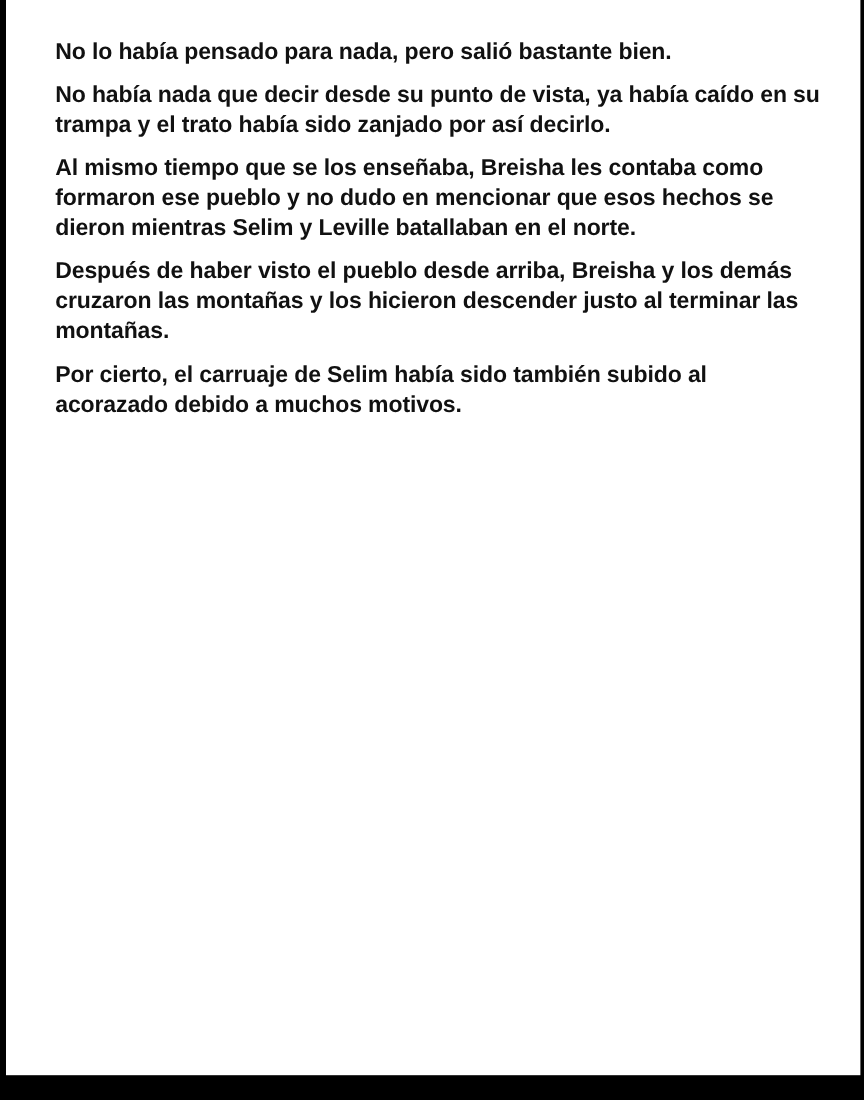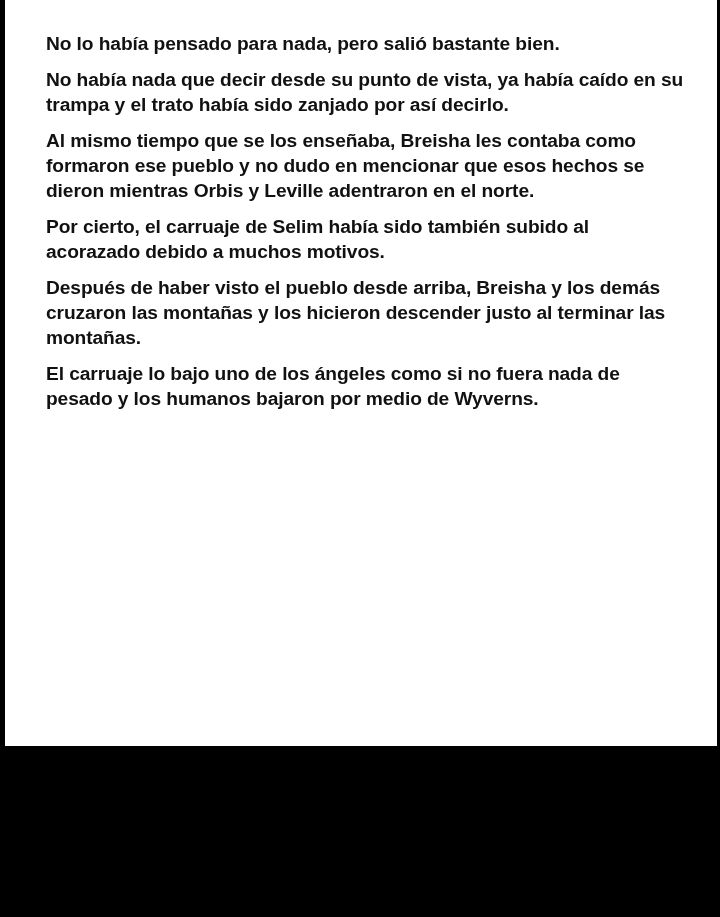--- a/index.html
+++ b/index.html
@@ -11,21 +11,21 @@
       width: 720px;
       height: 917px;
       position: relative;
       overflow: hidden;
     }
     .page {
       position: absolute;
       left: 5px;
       top: 0;
       width: 712px;
-      height: 746px;
+      height: 896px;
       background: #ffffff;
       box-sizing: border-box;
     }
     .content {
       position: absolute;
       left: 41px;
       top: 31px;
       width: 640px;
     }
     .para {
@@ -38,18 +38,17 @@
       letter-spacing: -0.1px;
     }
   </style>
 </head>
 <body>
 
 <div class="page">
   <div class="content">
     <p class="para">No lo había pensado para nada, pero salió bastante bien.</p>
     <p class="para">No había nada que decir desde su punto de vista, ya había caído en su trampa y el trato había sido zanjado por así decirlo.</p>
-    <p class="para">Al mismo tiempo que se los enseñaba, Breisha les contaba como formaron ese pueblo y no dudo en mencionar que esos hechos se dieron mientras Orbis y Leville adentraron en el norte.</p>
+    <p class="para">Al mismo tiempo que se los enseñaba, Breisha les contaba como formaron ese pueblo y no dudo en mencionar que esos hechos se dieron mientras Selim y Leville batallaban en el norte.</p>
+    <p class="para">Después de haber visto el pueblo desde arriba, Breisha y los demás cruzaron las montañas y los hicieron descender justo al terminar las montañas.</p>
     <p class="para">Por cierto, el carruaje de Selim había sido también subido al acorazado debido a muchos motivos.</p>
-    <p class="para">Después de haber visto el pueblo desde arriba, Breisha y los demás cruzaron las montañas y los hicieron descender justo al terminar las montañas.</p>
-    <p class="para">El carruaje lo bajo uno de los ángeles como si no fuera nada de pesado y los humanos bajaron por medio de Wyverns.</p>
   </div>
 </div>
 
 </body></html>

